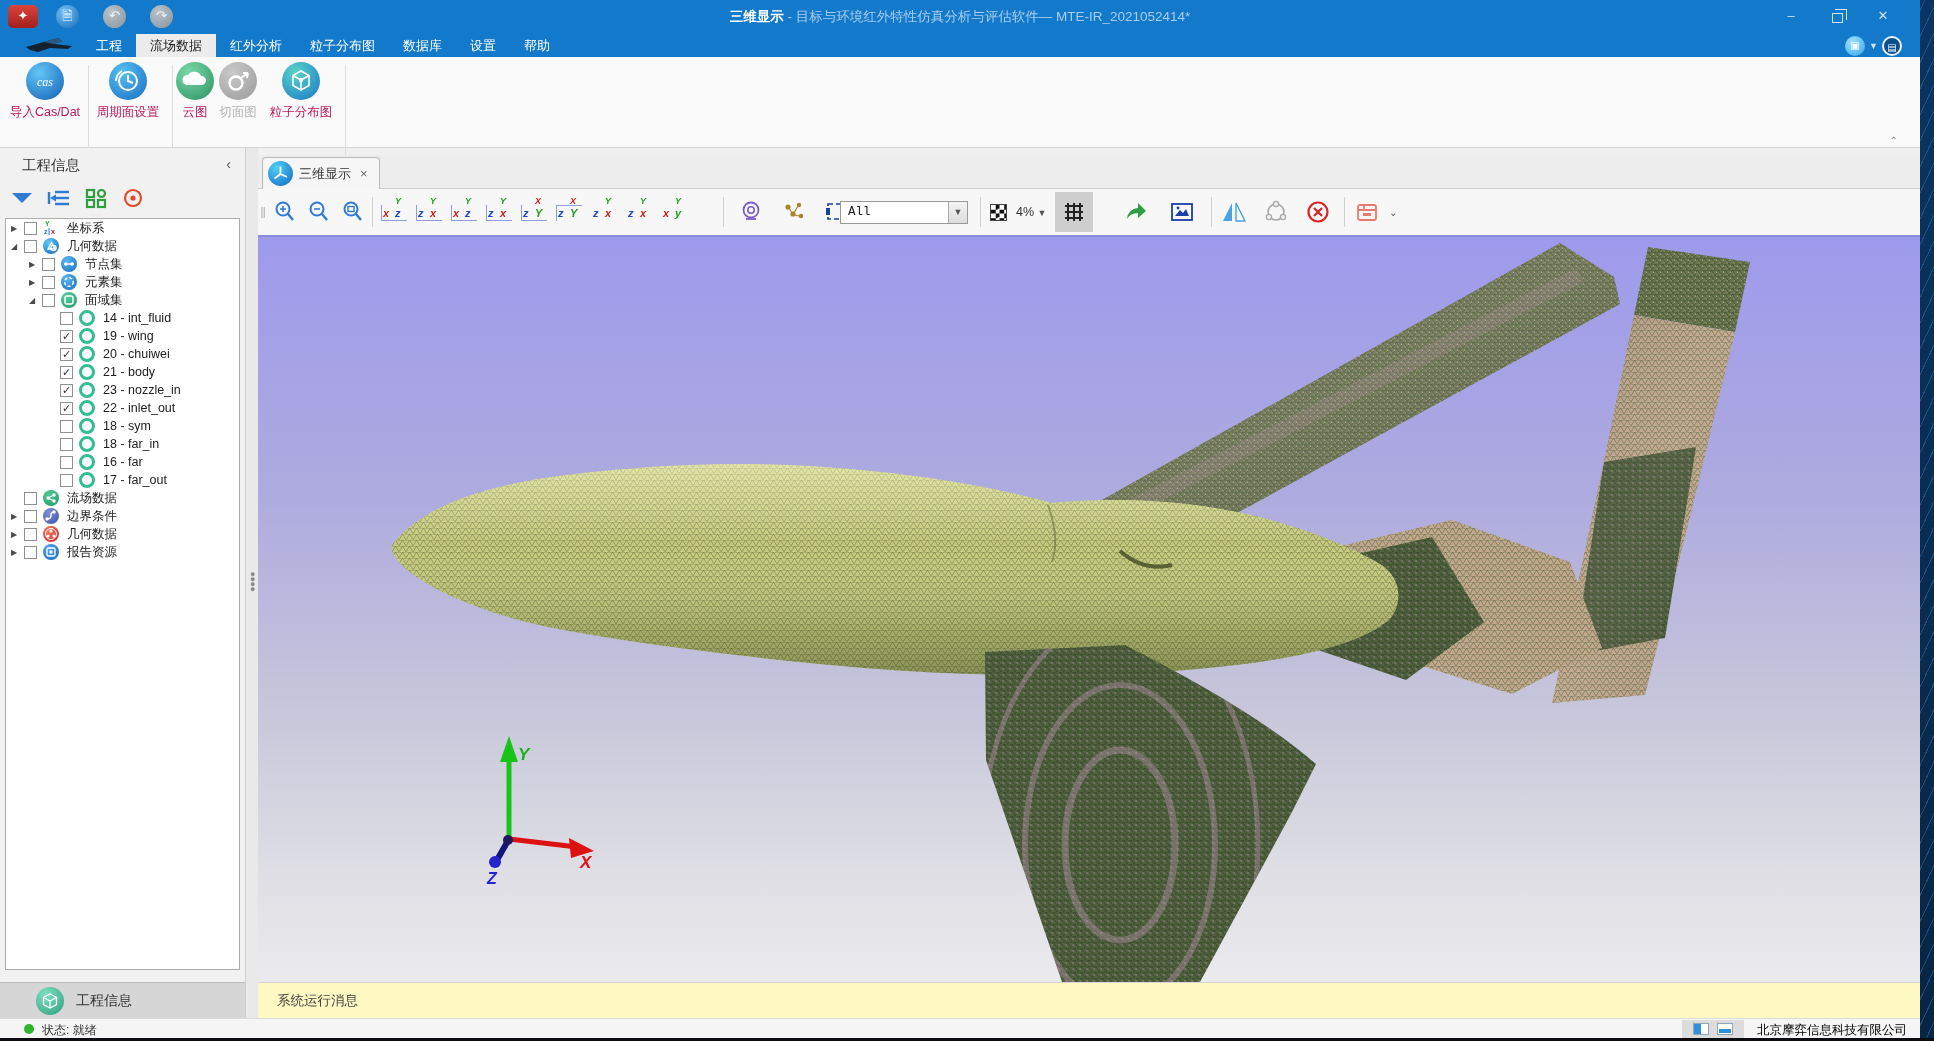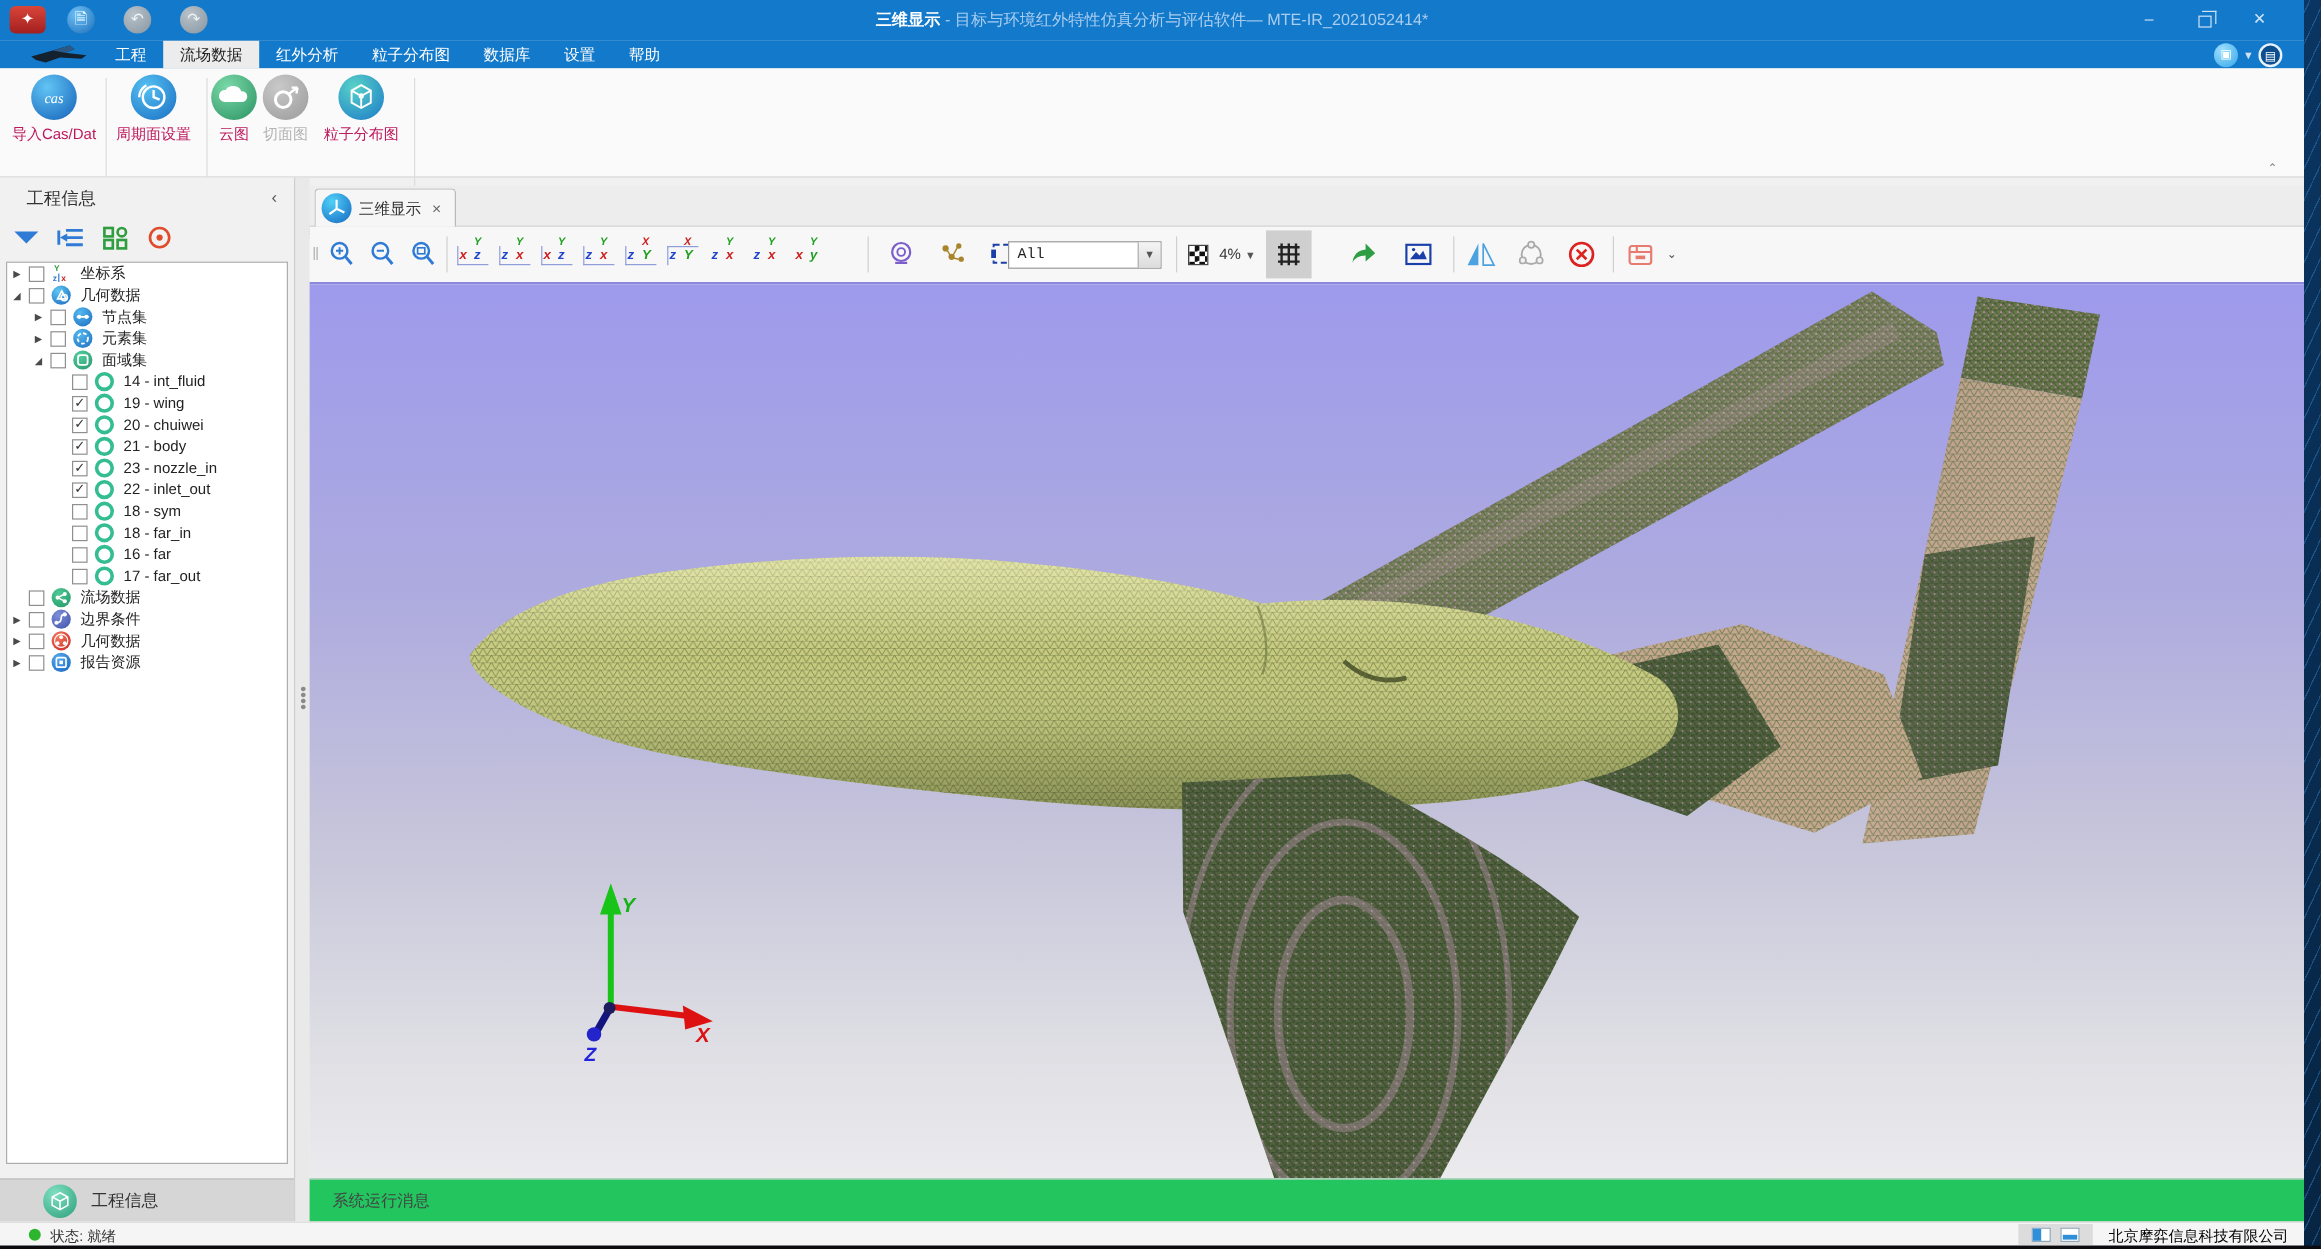--- a/index.html
+++ b/index.html
@@ -102,21 +102,21 @@
     font-size:9px;color:#555;text-align:center;line-height:21px;}
   .checker{width:17px;height:17px;background:
      conic-gradient(#111 25%,#fff 0 50%,#111 0 75%,#fff 0);background-size:8.5px 8.5px;border:1px solid #444;}
   .zoomtxt{font-size:12.5px;color:#333;}
   .gridbtn{width:38px;height:40px;background:#cfcfcf;display:flex;align-items:center;justify-content:center;}
   .savecaret{color:#555;font-size:10px;}
   
   .viewport{position:absolute;left:258px;top:237px;width:1662px;height:745px;
     background:linear-gradient(180deg,#9e9aec 0%,#aeabdf 35%,#c6c5da 62%,#dedee4 85%,#ebebee 100%);}
   .viewport svg{display:block;width:100%;height:100%;}
-  .msgbar{position:absolute;left:258px;top:982px;width:1662px;height:36px;background:#22c55e;border-top:1px solid #d5d5d5;}
+  .msgbar{position:absolute;left:258px;top:982px;width:1662px;height:36px;background:#fef9c3;border-top:1px solid #d5d5d5;}
   .msgbar .txt{position:absolute;left:19px;top:9px;font-size:13.5px;color:#444;}
   
   .statusbar{position:absolute;left:0;top:1018px;width:1920px;height:20px;background:#f5f5f5;border-top:1px solid #dadada;}
   .stdot{position:absolute;left:24px;top:5px;width:10px;height:10px;border-radius:50%;background:#2db52d;}
   .sttext{position:absolute;left:42px;top:3px;font-size:12px;color:#333;}
   .stbox{position:absolute;left:1682px;top:1px;width:62px;height:18px;background:#dcdcdc;display:flex;align-items:center;justify-content:center;gap:8px;}
   .mini{width:16px;height:12px;background:#fff;border:1px solid #8fa6b8;position:relative;}
   .mini1::before{content:"";position:absolute;left:0;top:0;width:7px;height:10px;background:#2f8fd8;}
   .mini2::before{content:"";position:absolute;left:1px;bottom:1px;width:12px;height:4px;background:#2f8fd8;}
   .stcompany{position:absolute;left:1757px;top:3px;font-size:12.5px;color:#000000;}

